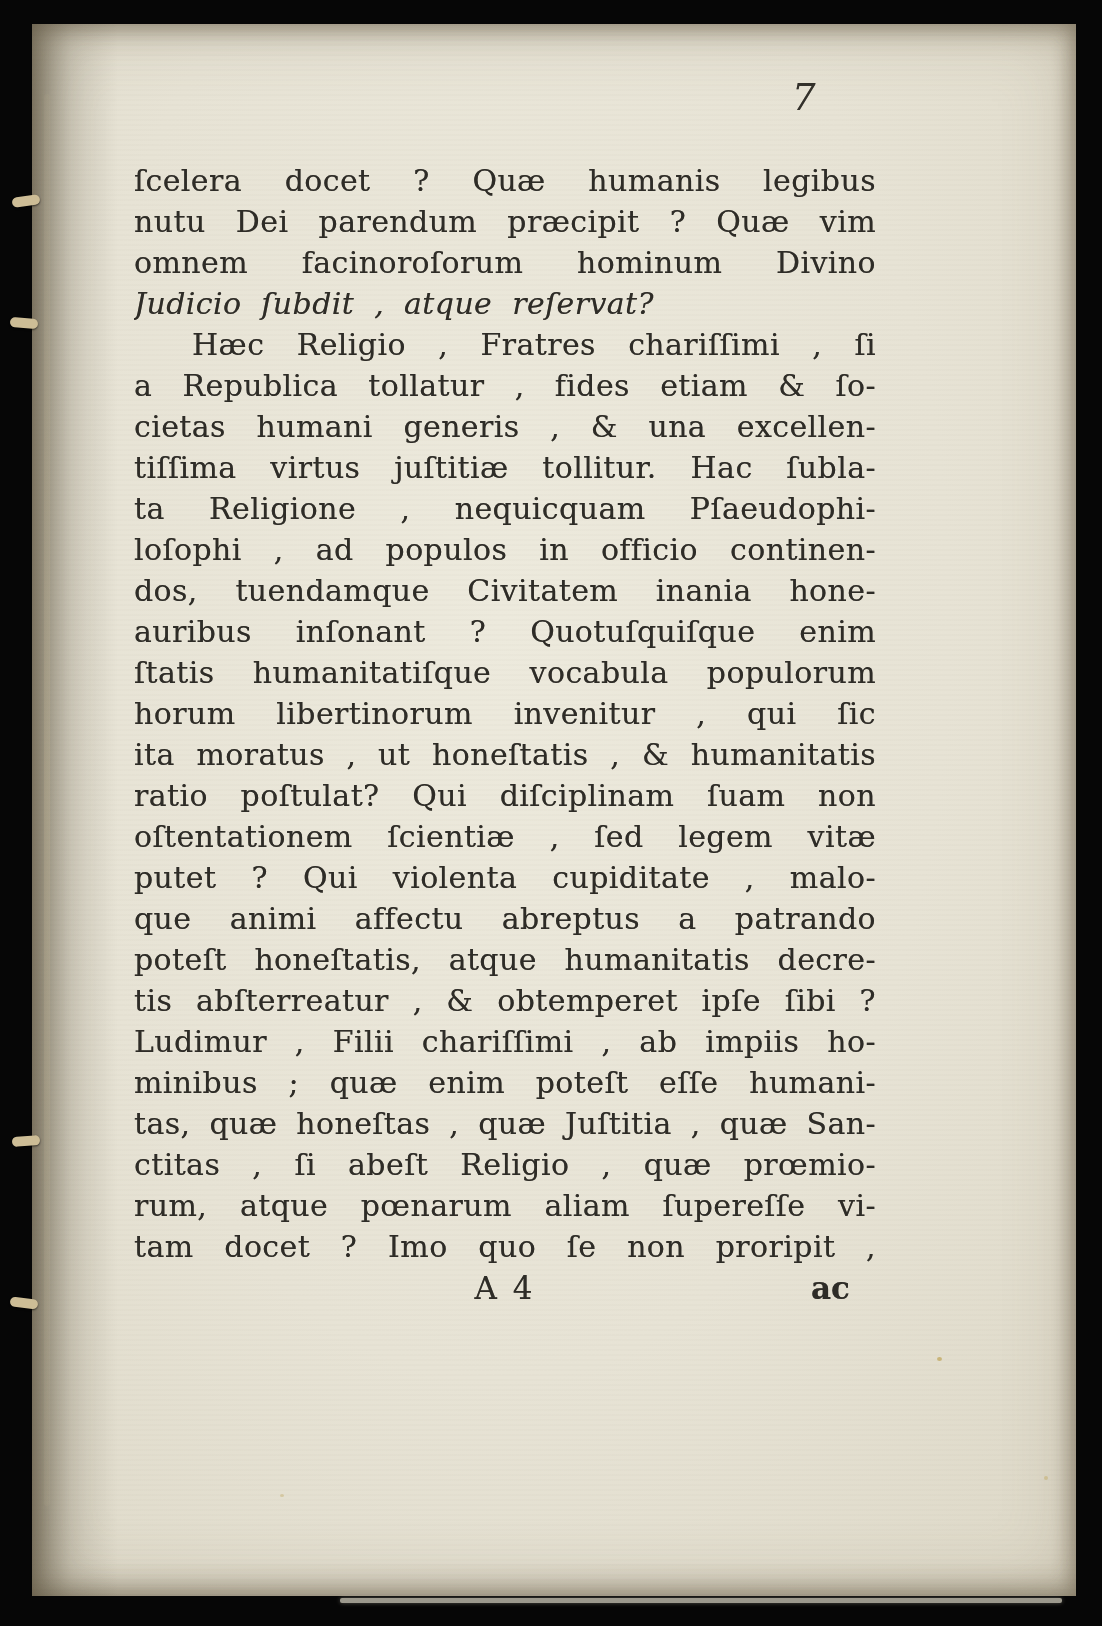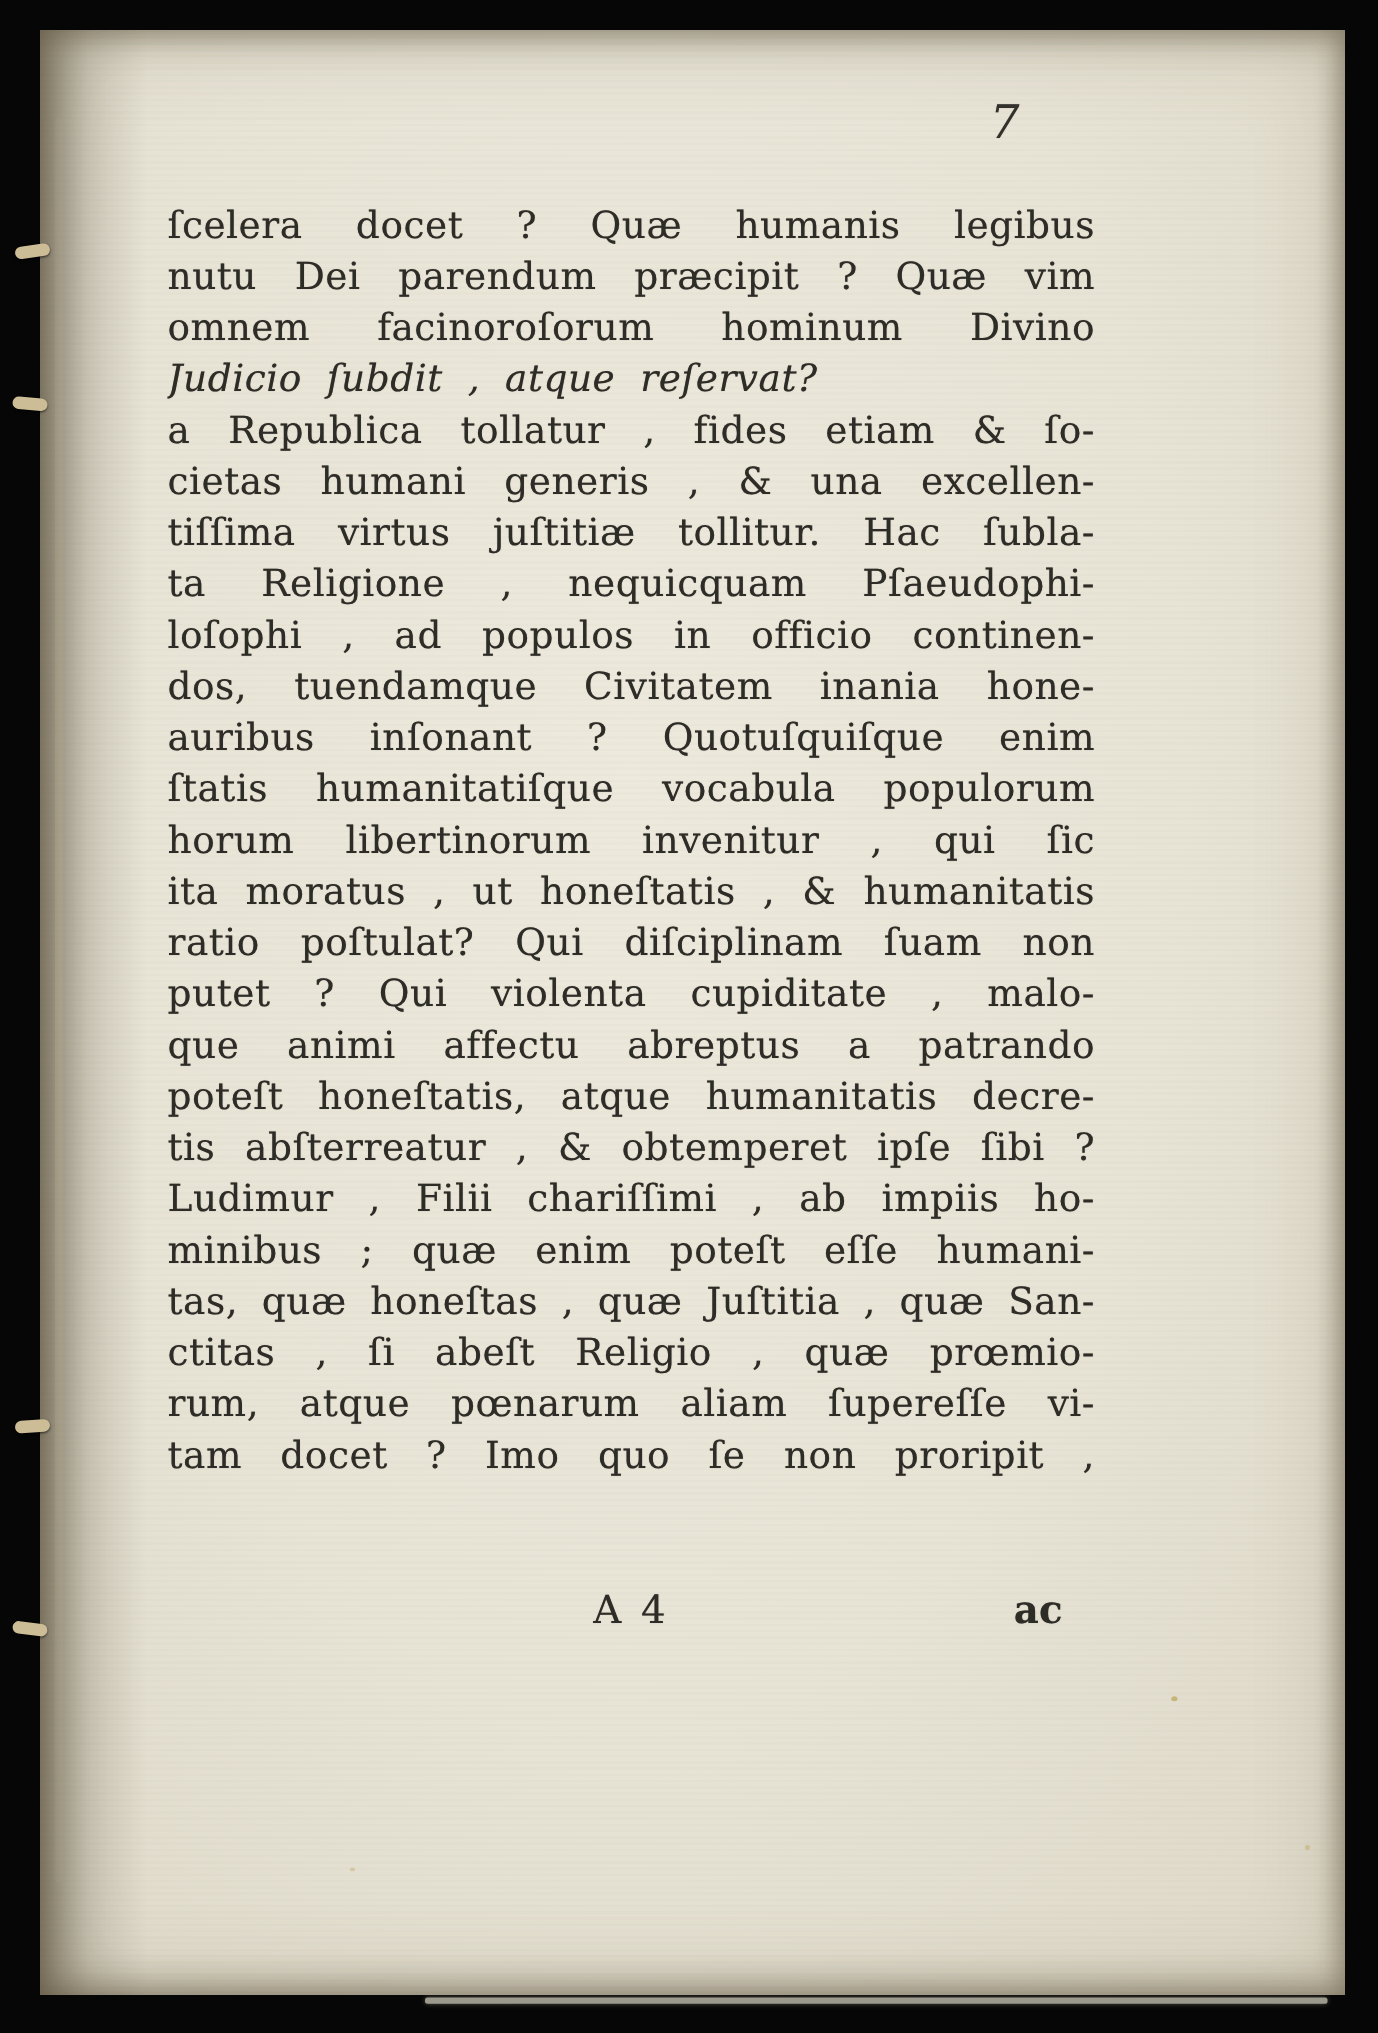--- a/index.html
+++ b/index.html
@@ -92,31 +92,33 @@
     <div class="gutter-shade"></div>
     <div class="page-edge-line"></div>
 
     <div class="page-number">7</div>
 
     <div class="text-block">
         <div class="line"><span>ſcelera docet ? Quæ humanis legibus</span></div>
         <div class="line"><span>nutu Dei parendum præcipit ? Quæ vim</span></div>
         <div class="line"><span>omnem facinoroſorum hominum Divino</span></div>
         <div class="line no-fill"><span>Judicio ſubdit , atque reſervat?</span></div>
+        <div class="line indent"><span>Hæc Religio , Fratres chariſſimi , ſi</span></div>
         <div class="line"><span>a Republica tollatur , fides etiam &amp; ſo-</span></div>
         <div class="line"><span>cietas humani generis , &amp; una excellen-</span></div>
         <div class="line"><span>tiſſima virtus juſtitiæ tollitur. Hac ſubla-</span></div>
         <div class="line"><span>ta Religione , nequicquam Pſaeudophi-</span></div>
         <div class="line"><span>loſophi , ad populos in officio continen-</span></div>
         <div class="line"><span>dos, tuendamque Civitatem inania </span><span class="it">hone-</span></div>
         <div class="line"><span>auribus inſonant ? Quotuſquiſque enim</span></div>
         <div class="line"><span class="it">ſtatis humanitatiſque</span><span> vocabula populorum</span></div>
         <div class="line"><span>horum libertinorum invenitur , qui ſic</span></div>
         <div class="line"><span>ita moratus , ut </span><span class="it">honeſtatis</span><span> , &amp; </span><span class="it">humanitatis</span></div>
         <div class="line"><span>ratio poſtulat? Qui diſciplinam ſuam non</span></div>
+        <div class="line"><span>oſtentationem ſcientiæ , ſed legem vitæ</span></div>
         <div class="line"><span>putet ? Qui violenta cupiditate , malo-</span></div>
         <div class="line"><span>que animi affectu abreptus a patrando</span></div>
         <div class="line"><span>poteſt </span><span class="it">honeſtatis</span><span>, atque </span><span class="it">humanitatis</span><span> decre-</span></div>
         <div class="line"><span>tis abſterreatur , &amp; obtemperet ipſe ſibi ?</span></div>
         <div class="line"><span>Ludimur , Filii chariſſimi , ab impiis ho-</span></div>
         <div class="line"><span>minibus ; quæ enim poteſt eſſe </span><span class="it">humani-</span></div>
         <div class="line"><span class="it">tas</span><span>, quæ </span><span class="it">honeſtas</span><span> , quæ Juſtitia , quæ San-</span></div>
         <div class="line"><span>ctitas , ſi abeſt Religio , quæ prœmio-</span></div>
         <div class="line"><span>rum, atque pœnarum aliam ſupereſſe vi-</span></div>
         <div class="line"><span>tam docet ? Imo quo ſe non proripit ,</span></div>

